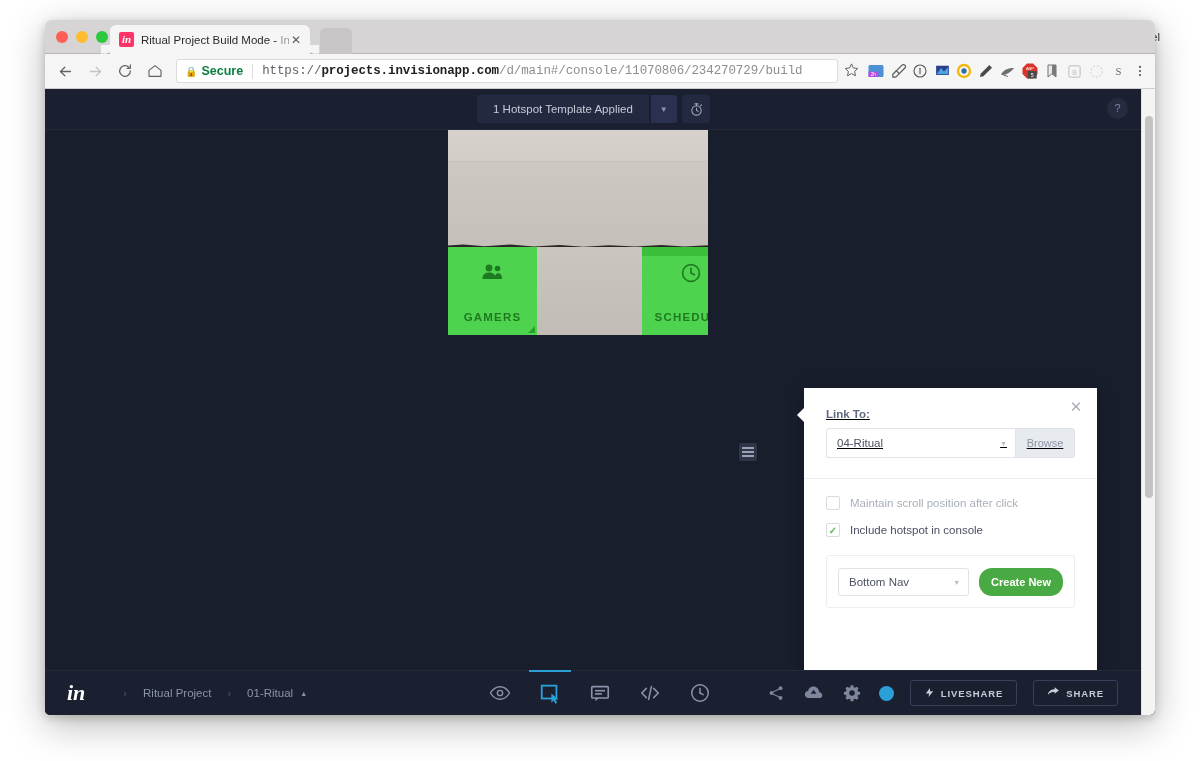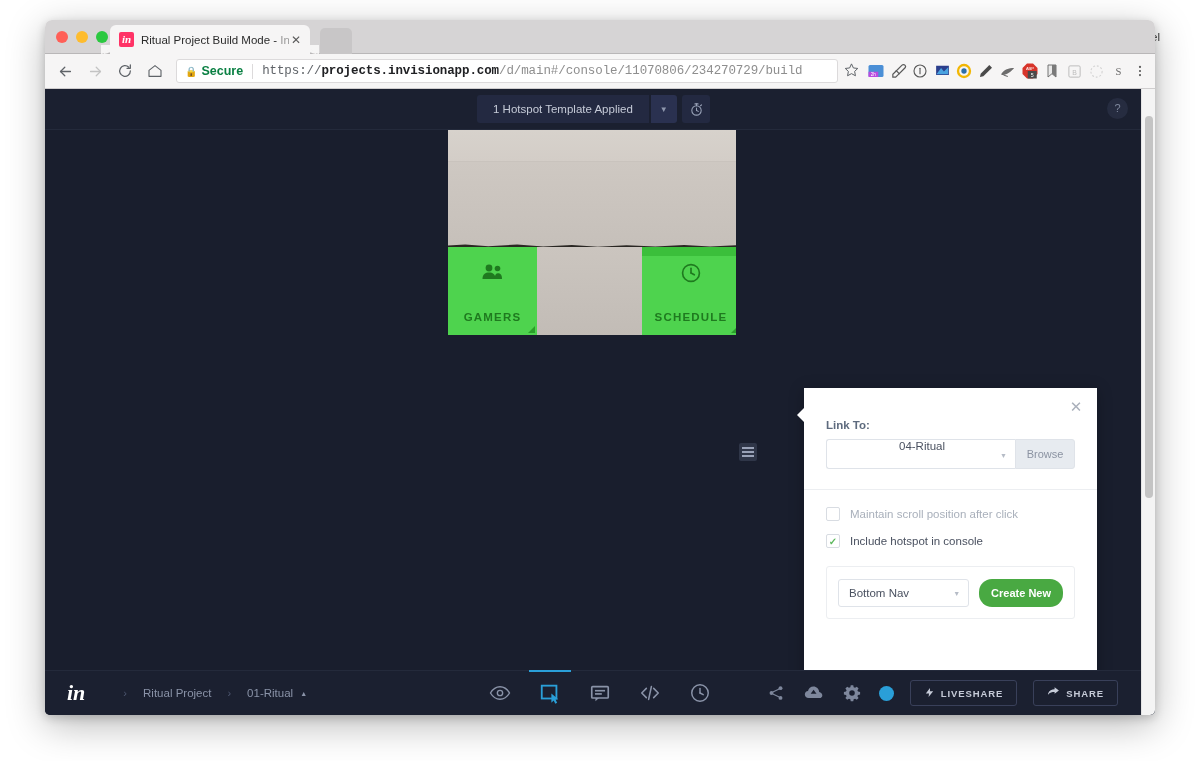--- a/index.html
+++ b/index.html
@@ -157,21 +157,21 @@
   
   #canvas {
     position: relative;
     height: calc(100% - 41px - 45px);
     background: #191e2d;
     overflow: hidden;
   }
   #screen-photo {
     position: absolute;
     left: 403px; top: 0px;
-    width: 288px; height: 205px;
+    width: 260px; height: 205px;
     background: #c8c2bc;
     overflow: hidden;
   }
   .paper-top {
     position: absolute; left: 0; top: 0; width: 100%; height: 32px;
     background: linear-gradient(#d7d2cc, #d3cdc7);
     border-bottom: 1px solid #c9c3bd;
   }
   .paper-mid {
     position: absolute; left: 0; top: 32px; width: 100%; height: 84px;
@@ -287,28 +287,28 @@
   #modal-close {
     position: absolute; right: 13px; top: 11px;
     width: 16px; height: 16px;
     color: #aab0bb; font-size: 15px; line-height: 16px; text-align: center;
   }
   .m-pad { padding: 0 22px; }
   .m-label {
     color: #5e6b7e; font-size: 11.5px; font-weight: bold;
     margin-bottom: 8px;
   }
-  #linkto-section { padding-top: 31px; }
+  #linkto-section { padding-top: 20px; text-decoration: underline; }
   .select-box {
     height: 30px;
     border: 1px solid #dfe3e9; border-radius: 3px;
     background: #fff;
     display: flex; align-items: center;
     padding: 0 8px 0 10px;
-    font-size: 11.5px; color: #4a5160; flex-direction: column;
+    font-size: 11.5px; color: #4a5160;
   }
   .select-box .caret { margin-left: auto; color: #b6bcc7; font-size: 7px; }
   #linkto-row { display: flex; }
   #linkto-select { flex: 1 1 auto; border-radius: 3px 0 0 3px; border-right: none; }
   #browse-btn {
     width: 60px; height: 30px;
     background: #e7ebf0;
     border: 1px solid #dfe3e9; border-radius: 0 3px 3px 0;
     display: flex; align-items: center; justify-content: center;
     color: #8b93a2; font-size: 11px;

